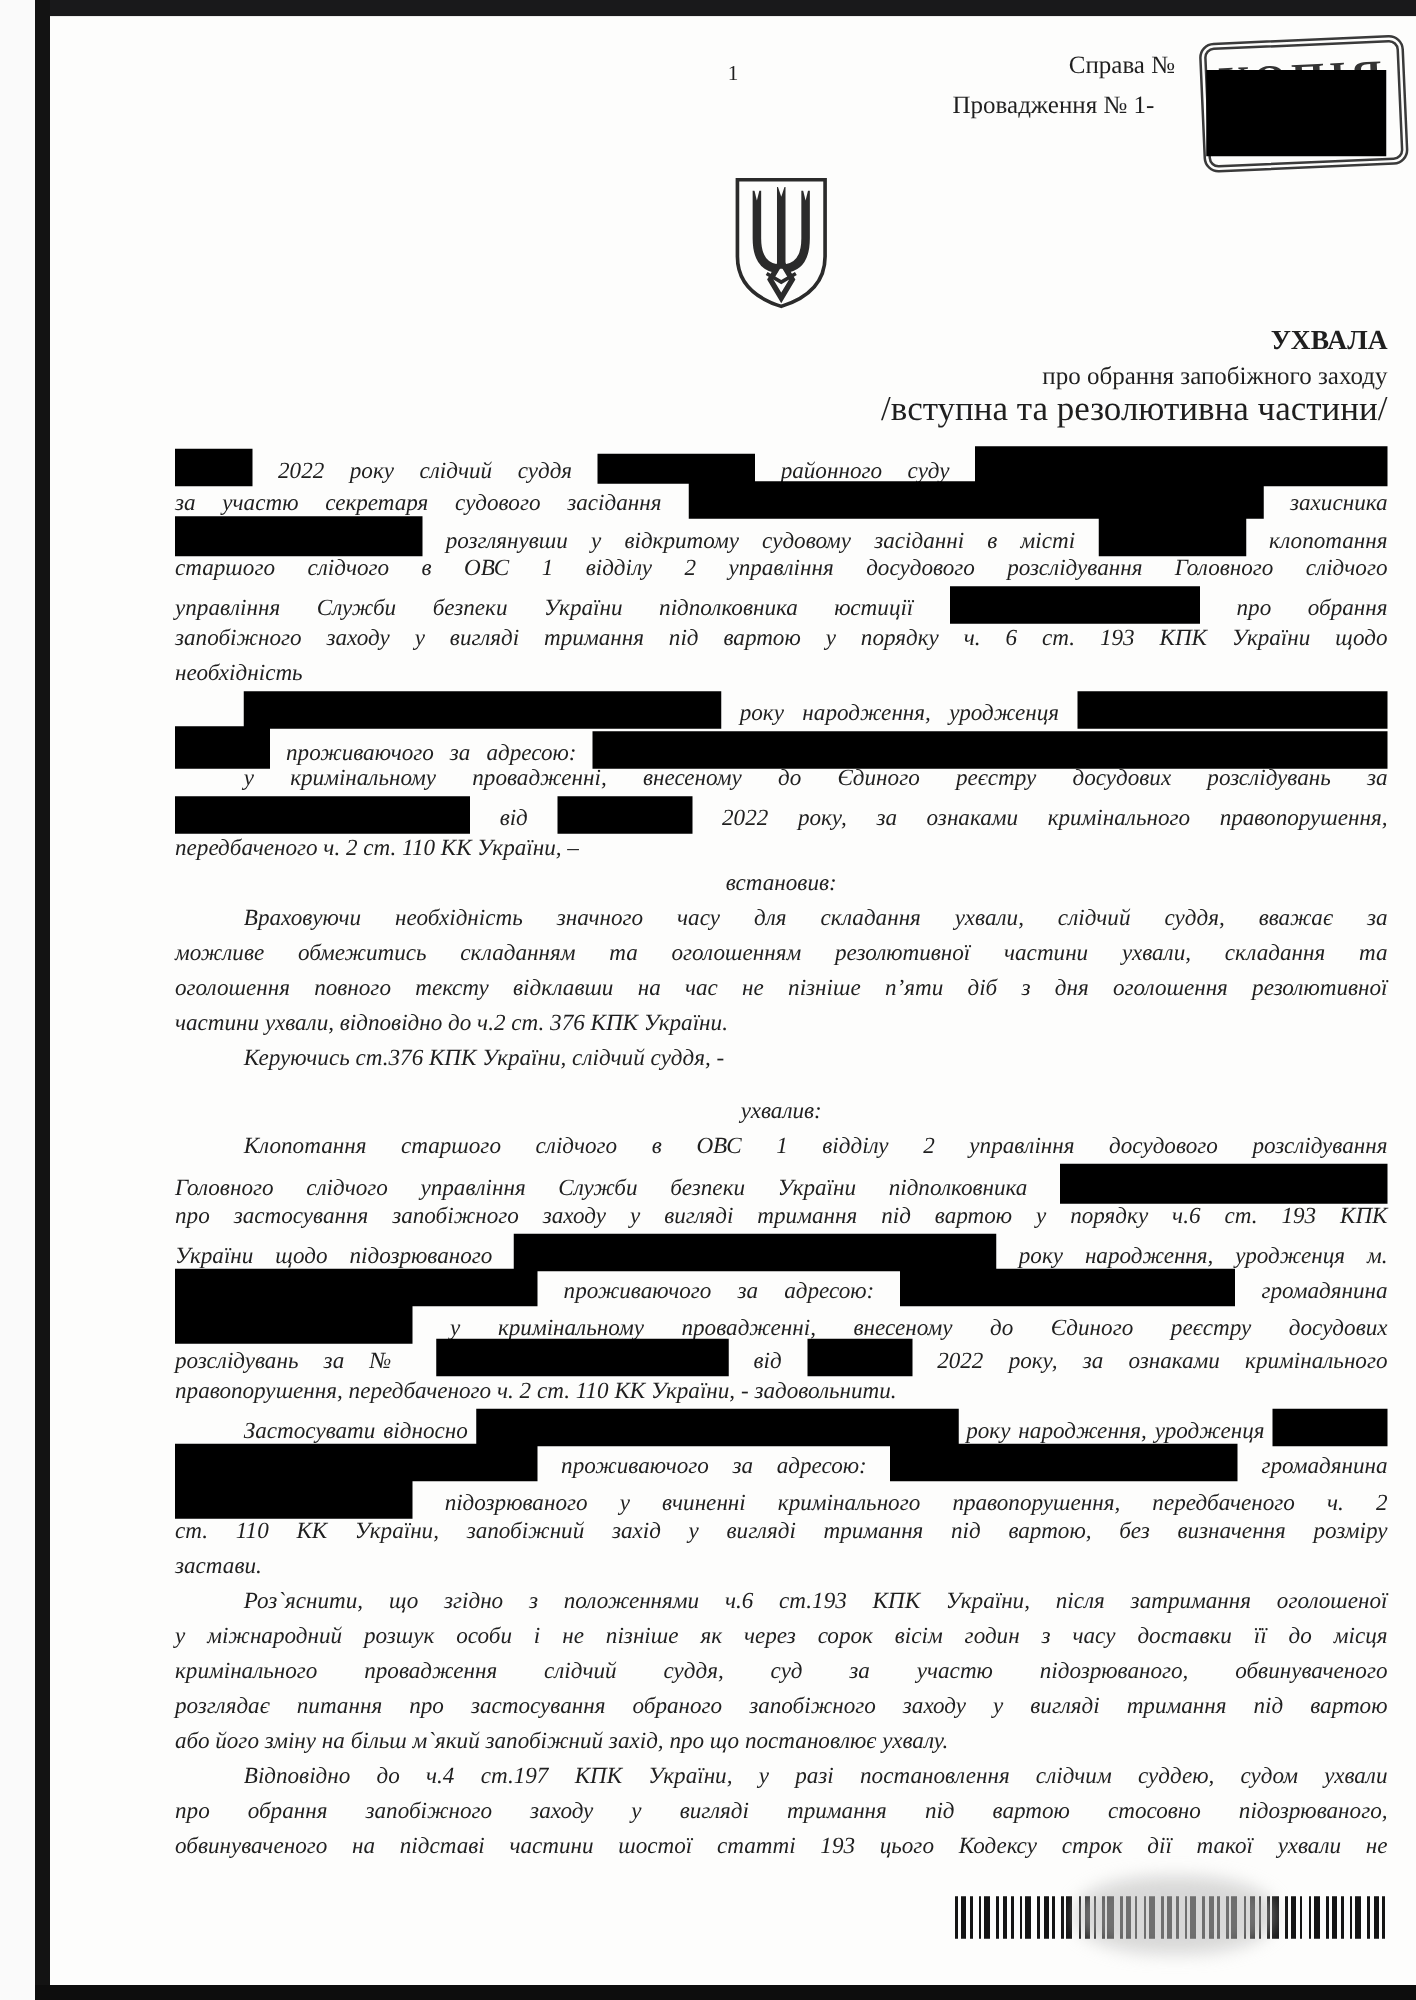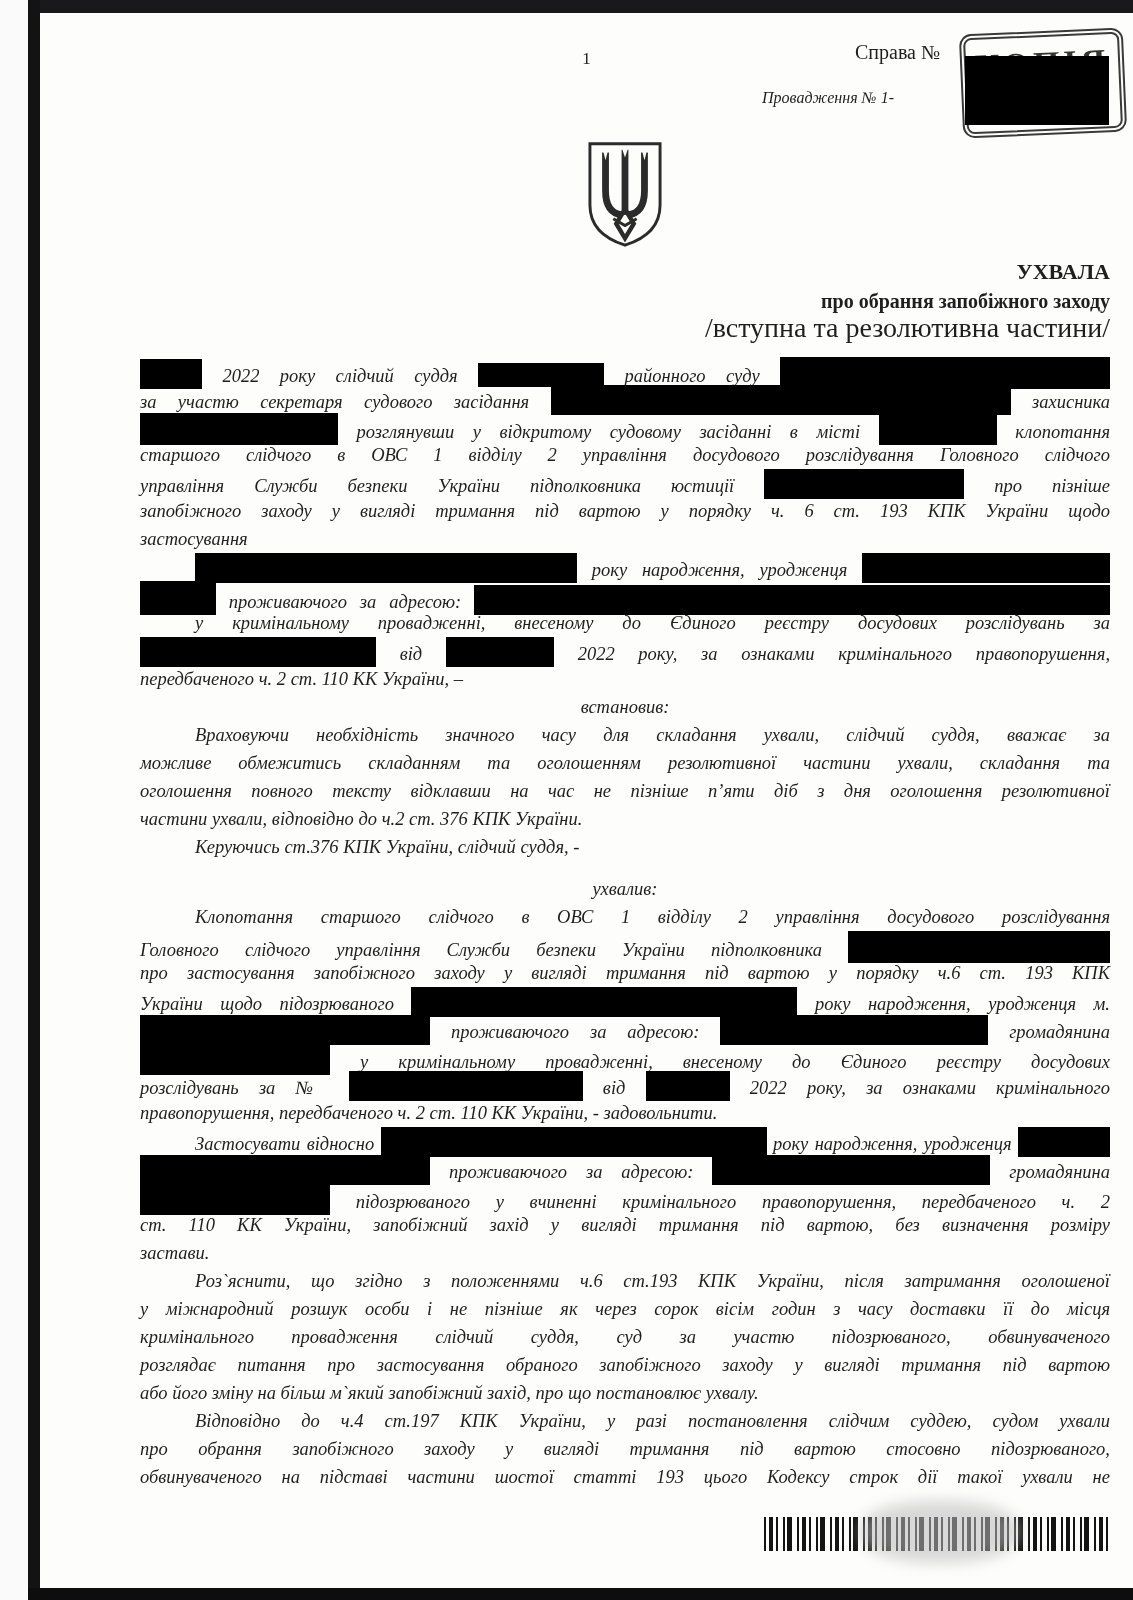--- a/index.html
+++ b/index.html
@@ -8,34 +8,34 @@
   
   .left-strip{position:absolute;left:0;top:0;width:28px;height:1600px;background:#fafafa;}
   .scan-top{position:absolute;left:28px;right:0;top:0;height:13px;background:#19191b;}
   .scan-left{position:absolute;left:28px;top:0;width:12px;height:1600px;background:#131313;}
   .scan-bottom{position:absolute;left:28px;right:0;bottom:0;height:12px;background:#0d0d0d;}
   .page{position:absolute;left:40px;top:13px;width:1093px;height:1575px;background:#fdfdfc;}
 
   
   .page-num{position:absolute;left:0;top:36px;width:100%;text-align:center;font-size:17px;}
   .case-line{position:absolute;left:815px;top:28px;font-size:20px;}
-  .proc-line{position:absolute;left:722px;top:76px;font-size:16px;font-style:italic;}
+  .proc-line{position:absolute;left:722px;top:60px;font-size:20px;}
   .stamp{position:absolute;left:921px;top:18px;width:156px;height:96px;
          transform:rotate(-2.5deg);border:2px solid #3a3a3a;border-radius:12px;padding:2px;}
   .stamp-inner{width:100%;height:100%;border:2px solid #3a3a3a;border-radius:8px;
          box-sizing:border-box;display:flex;justify-content:center;}
   .stamp-text{font-size:34px;font-weight:bold;letter-spacing:4px;color:#333;margin-top:8px;}
   .top-redaction{position:absolute;left:925px;top:43px;width:144px;height:69px;background:#000;}
 
   
   .doc-content{position:relative;padding:0 23px 0 100px;}
   .emblem-wrap{margin:124px auto 0 auto;width:88px;height:112px;}
   .title-block{text-align:right;}
   .title-main{font-size:22px;font-weight:bold;line-height:30px;margin-top:8px;}
-  .title-sub1{font-size:20px;font-weight:bold;line-height:28px;}
+  .title-sub1{font-size:20px;font-weight:normal;line-height:28px;}
   .title-sub2{font-size:28px;line-height:26px;}
   .doc-body{margin-top:16px;font-size:18.5px;font-style:italic;}
   .line{line-height:28px;height:28px;white-space:nowrap;}
   .line.just{text-align:justify;text-align-last:justify;}
   .line.left{text-align:left;}
   .line.center{text-align:center;text-align-last:center;}
   .line.indent{padding-left:55px;}
   .spacer{width:100%;}
   .redact{display:inline-block;background:#000;height:24px;vertical-align:-5px;}
 
@@ -90,23 +90,23 @@
       <div class="title-main">УХВАЛА</div>
       <div class="title-sub1">про обрання запобіжного заходу</div>
       <div class="title-sub2">/вступна та резолютивна частини/</div>
     </div>
 
     <div class="doc-body">
         <div class="line just"><span class="redact" style="width: 62px; height: 30px; vertical-align: -7px;"></span> <span>2022 року слідчий суддя</span> <span class="redact" style="width: 126px;"></span> <span>районного суду</span> <span class="redact" style="width: 330px; height: 32px; vertical-align: -7px;"></span></div>
         <div class="line just"><span>за участю секретаря судового засідання</span> <span class="redact" style="width: 460px; height: 30px; vertical-align: -7px;"></span> <span>захисника</span></div>
         <div class="line just"><span class="redact" style="width: 198px; height: 32px; vertical-align: -7px;"></span> <span>розглянувши у відкритому судовому засіданні в місті</span> <span class="redact" style="width: 118px; height: 32px; vertical-align: -7px;"></span> <span>клопотання</span></div>
         <div class="line just"><span>старшого слідчого в ОВС 1 відділу 2 управління досудового розслідування Головного слідчого</span></div>
-        <div class="line just"><span>управління Служби безпеки України підполковника юстиції</span> <span class="redact" style="width: 200px; height: 30px; vertical-align: -7px;"></span> <span>про пізніше</span></div>
+        <div class="line just"><span>управління Служби безпеки України підполковника юстиції</span> <span class="redact" style="width: 200px; height: 30px; vertical-align: -7px;"></span> <span>про обрання</span></div>
         <div class="line just"><span>запобіжного заходу у вигляді тримання під вартою  у порядку ч. 6 ст. 193 КПК України щодо</span></div>
-        <div class="line left"><span>застосування</span></div>
+        <div class="line left"><span>необхідність</span></div>
         <div class="line just indent"><span class="redact" style="width: 382px; height: 30px; vertical-align: -7px;"></span> <span>року народження, уродженця</span> <span class="redact" style="width: 248px; height: 30px; vertical-align: -7px;"></span></div>
         <div class="line just"><span class="redact" style="width: 76px; height: 34px; vertical-align: -7px;"></span> <span>проживаючого за адресою:</span> <span class="redact" style="width: 636px; height: 30px; vertical-align: -7px;"></span></div>
         <div class="line just indent"><span>у кримінальному провадженні, внесеному до Єдиного реєстру досудових розслідувань за</span></div>
         <div class="line just"><span class="redact" style="width: 236px; height: 30px; vertical-align: -7px;"></span> <span>від</span> <span class="redact" style="width: 108px; height: 30px; vertical-align: -7px;"></span> <span>2022 року, за ознаками кримінального правопорушення,</span></div>
         <div class="line left"><span>передбаченого ч. 2 ст. 110 КК України, –</span></div>
         <div class="line center"><span>встановив:</span></div>
         <div class="line just indent"><span>Враховуючи необхідність значного часу для складання ухвали, слідчий суддя, вважає за</span></div>
         <div class="line just"><span>можливе обмежитись складанням та оголошенням резолютивної частини ухвали, складання та</span></div>
         <div class="line just"><span>оголошення повного тексту відклавши на час не пізніше п’яти діб з дня оголошення резолютивної</span></div>
         <div class="line left"><span>частини ухвали, відповідно до ч.2 ст. 376 КПК України.</span></div>

